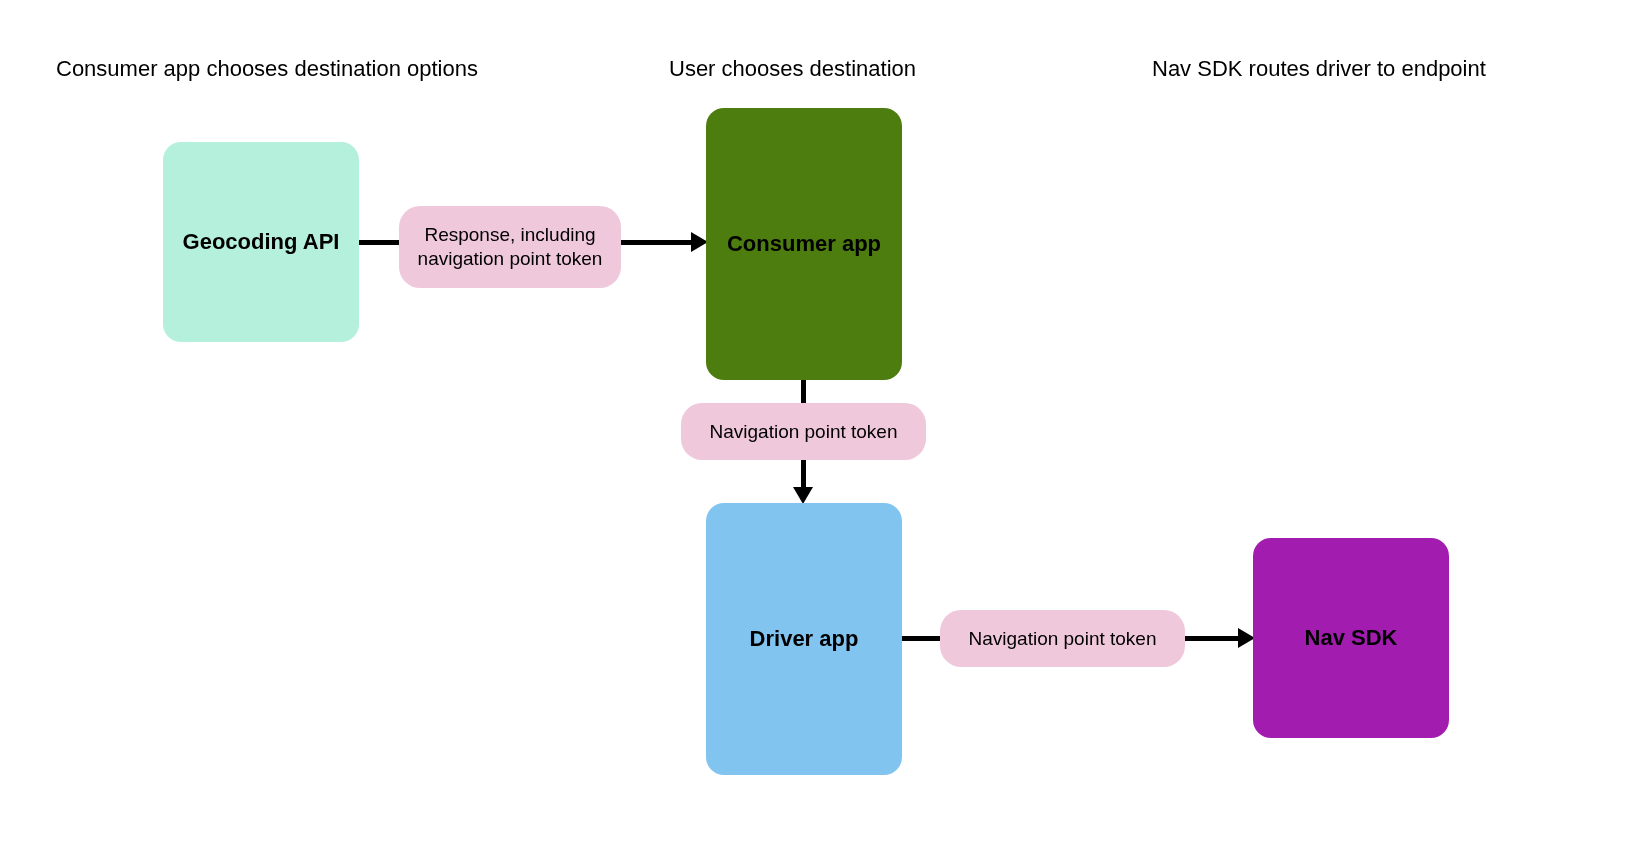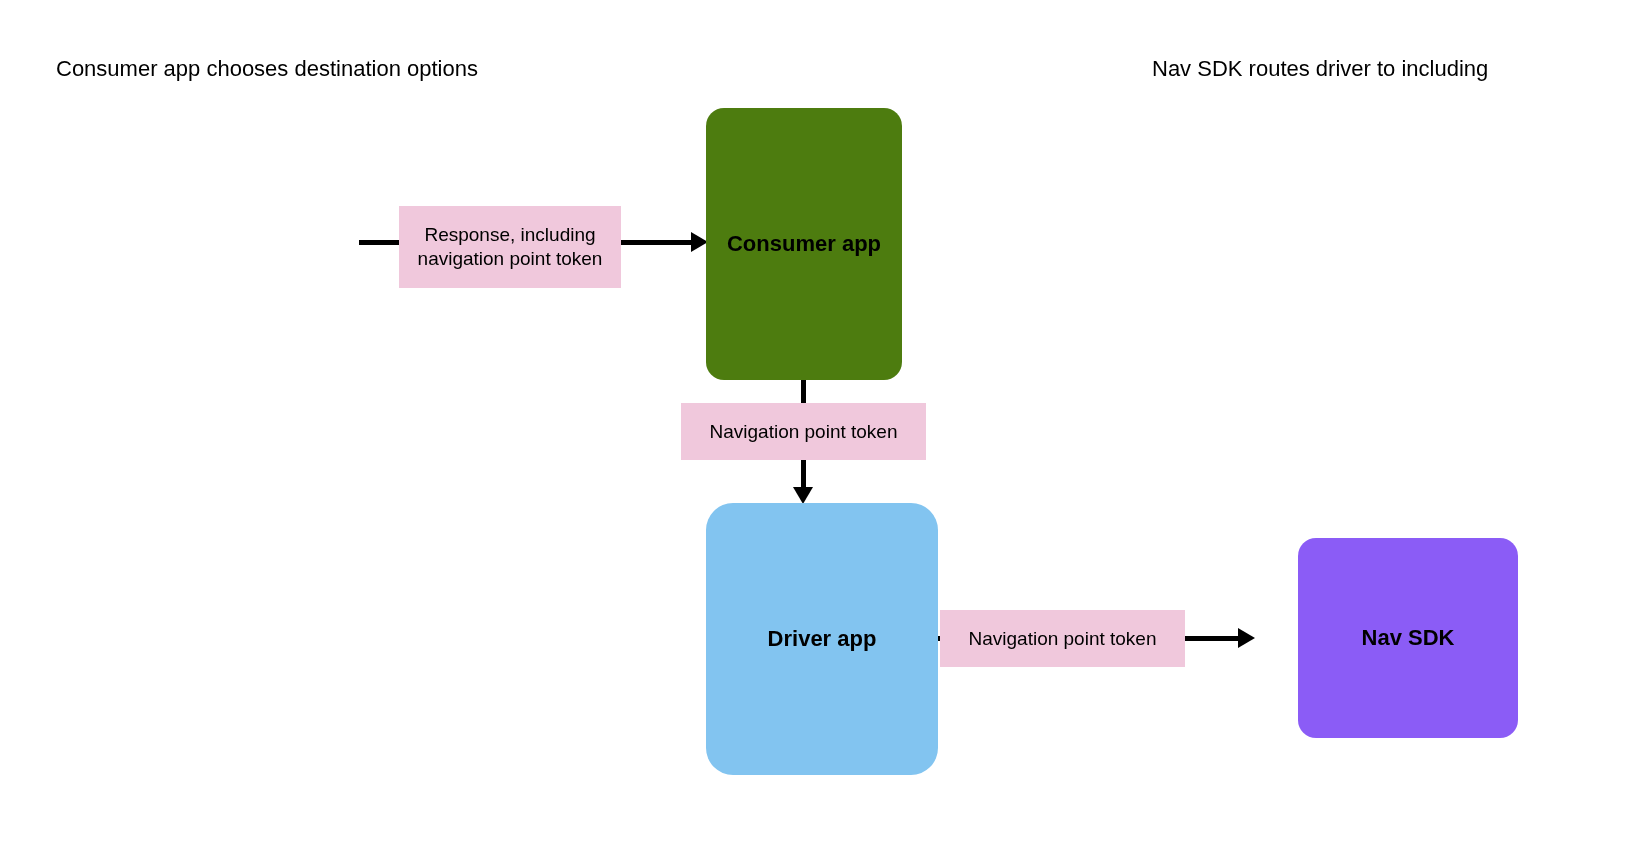--- a/index.html
+++ b/index.html
@@ -55,28 +55,27 @@
     width: 196px; height: 200px;
     background: #b4f0dc;
   }
   #node-consumer {
     left: 706px;  top: 108px;
     width: 196px; height: 272px;
     background: #4d7c0f;
   }
   #node-driver {
     left: 706px;  top: 503px;
-    width: 232px; height: 272px;
+    width: 196px; height: 272px;
     background: #82c4f0;
-    border-radius: 27px;
   }
   #node-navsdk {
-    left: 1298px; top: 538px;
-    width: 220px; height: 200px;
-    background: #8b5cf6;
+    left: 1253px; top: 538px;
+    width: 196px; height: 200px;
+    background: #a21caf;
   }
 
   
   .conn-line {
     position: absolute;
     background: #000000;
   }
   .conn-h { height: 5px; }
   .conn-v { width: 5px; }
 
@@ -111,20 +110,21 @@
     background: #f0c8dc;
     color: #000000;
     font-size: 19px;
     line-height: 24px;
     display: flex;
     align-items: center;
     justify-content: center;
     text-align: center;
     box-sizing: border-box;
     padding: 0 4px;
+    border-radius: 21px;
   }
   #label-response {
     left: 399px; top: 206px;
     width: 222px; height: 82px;
   }
   #label-nav-token-1 {
     left: 681px; top: 403px;
     width: 245px; height: 57px;
   }
   #label-nav-token-2 {
@@ -132,32 +132,36 @@
     width: 245px; height: 57px;
   }
 </style>
 </head>
 <body>
 
 <div id="canvas">
 
   <div id="header-consumer" class="col-header">Consumer app chooses destination options</div>
 
+  <div id="header-user" class="col-header">User chooses destination</div>
 
-  <div id="header-navsdk" class="col-header">Nav SDK routes driver to including</div>
+  <div id="header-navsdk" class="col-header">Nav SDK routes driver to endpoint</div>
 
   <div id="line-geo-consumer" class="conn-line conn-h"></div>
   <div id="arrow-geo-consumer" class="arrow-head arrow-right"></div>
 
   <div id="line-consumer-driver" class="conn-line conn-v"></div>
   <div id="arrow-consumer-driver" class="arrow-head arrow-down"></div>
 
   <div id="line-driver-navsdk" class="conn-line conn-h"></div>
   <div id="arrow-driver-navsdk" class="arrow-head arrow-right"></div>
 
+  <div id="node-geocoding" class="node">
+    <span class="node-label">Geocoding API</span>
+  </div>
 
   <div id="node-consumer" class="node">
     <span class="node-label">Consumer app</span>
   </div>
 
   <div id="node-driver" class="node">
     <span class="node-label">Driver app</span>
   </div>
 
   <div id="node-navsdk" class="node">

